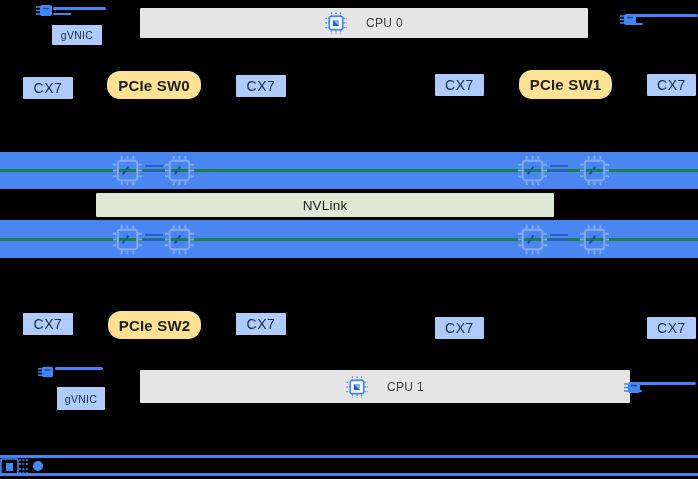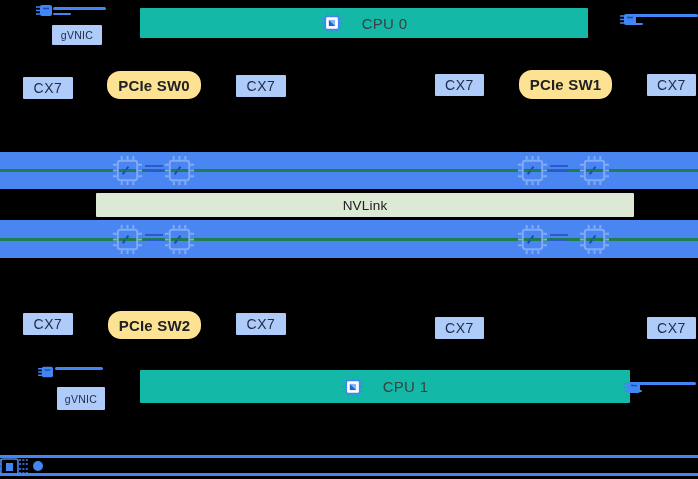--- a/index.html
+++ b/index.html
@@ -5,21 +5,21 @@
   html,body{margin:0;padding:0;background:#000;}
   .stage{
     position:relative;width:698px;height:479px;background:#000;overflow:hidden;
     font-family:"Liberation Sans",sans-serif;
   }
   .abs{position:absolute;}
   .box{display:flex;align-items:center;justify-content:center;box-sizing:border-box;border-radius:1px;}
   .cx7{background:#aecbfa;color:#1f2a44;font-size:14px;letter-spacing:0.6px;}
   .gvnic{background:#aecbfa;color:#1f2a44;font-size:10.5px;letter-spacing:0.3px;}
   .pcie{background:#fde293;color:#202124;font-size:15px;font-weight:600;letter-spacing:0.2px;border-radius:13px;}
-  .cpu{background:#14b8a6;color:#3c4043;font-size:15px;letter-spacing:0.3px;gap:19px;}
+  .cpu{background:#e5e5e5;color:#3c4043;font-size:12px;letter-spacing:0.3px;gap:19px;}
   .nvlink{background:#dcead5;color:#202124;font-size:13.5px;letter-spacing:0.2px;}
   .gpu-bar{background:#4a86f2;}
   .green-line{background:#1e7e4f;height:2.5px;width:100%;position:absolute;left:0;}
   .cable{background:#4285f4;border-radius:2px;}
   .dot{background:#4285f4;border-radius:50%;width:10px;height:10px;}
 </style>
 </head>
 <body>
 
 <div class="stage">
@@ -110,21 +110,21 @@
     <svg class="abs" style="left:579px;top:3px" width="31" height="31" viewBox="0 0 32 32">
       <g stroke="#82aaf6" stroke-width="2" fill="none">
         <path d="M10 1v4M16 1v4M22 1v4M10 27v4M16 27v4M22 27v4M1 10h4M1 16h4M1 22h4M27 10h4M27 16h4M27 22h4"></path>
         <rect x="6" y="6" width="20" height="20" rx="2.5"></rect>
       </g>
       <path d="M11 20l6-8" stroke="#1b4dad" stroke-width="2"></path>
       <path d="M13 16h7" stroke="#1e7e4f" stroke-width="2"></path>
     </svg>
   </div>
 
-  <div class="abs box nvlink" style="left:96px;top:193px;width:538px;height:24px">
+  <div class="abs box nvlink" style="left:96px;top:193px;width:458px;height:24px">
     <span>NVLink</span>
   </div>
 
   <div class="abs gpu-bar" style="left:0;top:220px;width:698px;height:38px">
     <div class="green-line" style="top:18px"></div>
     <svg class="abs" style="left:112px;top:4px" width="31" height="31" viewBox="0 0 32 32">
       <g stroke="#82aaf6" stroke-width="2" fill="none">
         <path d="M10 1v4M16 1v4M22 1v4M10 27v4M16 27v4M22 27v4M1 10h4M1 16h4M1 22h4M27 10h4M27 16h4M27 22h4"></path>
         <rect x="6" y="6" width="20" height="20" rx="2.5"></rect>
       </g>

